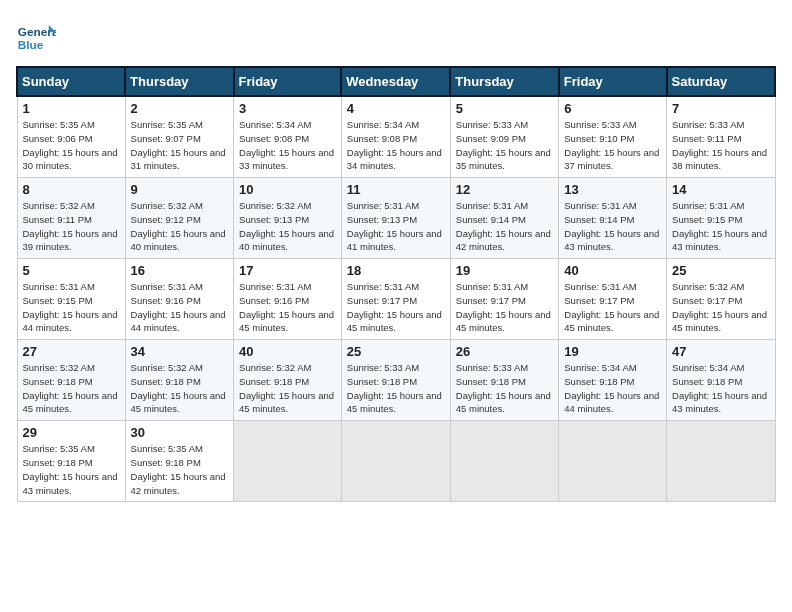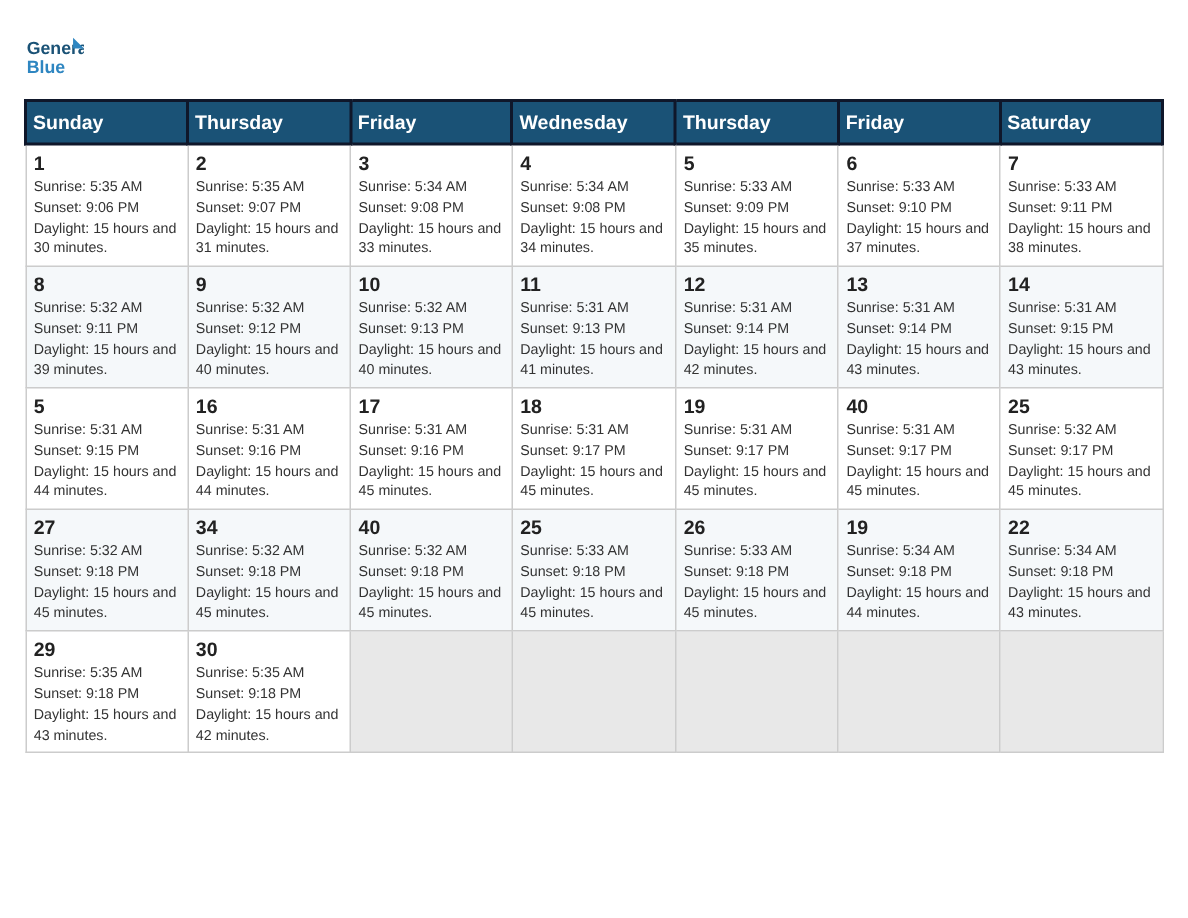--- a/index.html
+++ b/index.html
@@ -217,21 +217,21 @@
         </td>
         <td>
           <span class="day-num">26</span>
           <div class="day-info">Sunrise: 5:33 AM<br>Sunset: 9:18 PM<br>Daylight: 15 hours and 45 minutes.</div>
         </td>
         <td>
           <span class="day-num">19</span>
           <div class="day-info">Sunrise: 5:34 AM<br>Sunset: 9:18 PM<br>Daylight: 15 hours and 44 minutes.</div>
         </td>
         <td>
-          <span class="day-num">22</span>
+          <span class="day-num">47</span>
           <div class="day-info">Sunrise: 5:34 AM<br>Sunset: 9:18 PM<br>Daylight: 15 hours and 43 minutes.</div>
         </td>
       </tr>
       <tr>
         <td>
           <span class="day-num">29</span>
           <div class="day-info">Sunrise: 5:35 AM<br>Sunset: 9:18 PM<br>Daylight: 15 hours and 43 minutes.</div>
         </td>
         <td>
           <span class="day-num">30</span>

